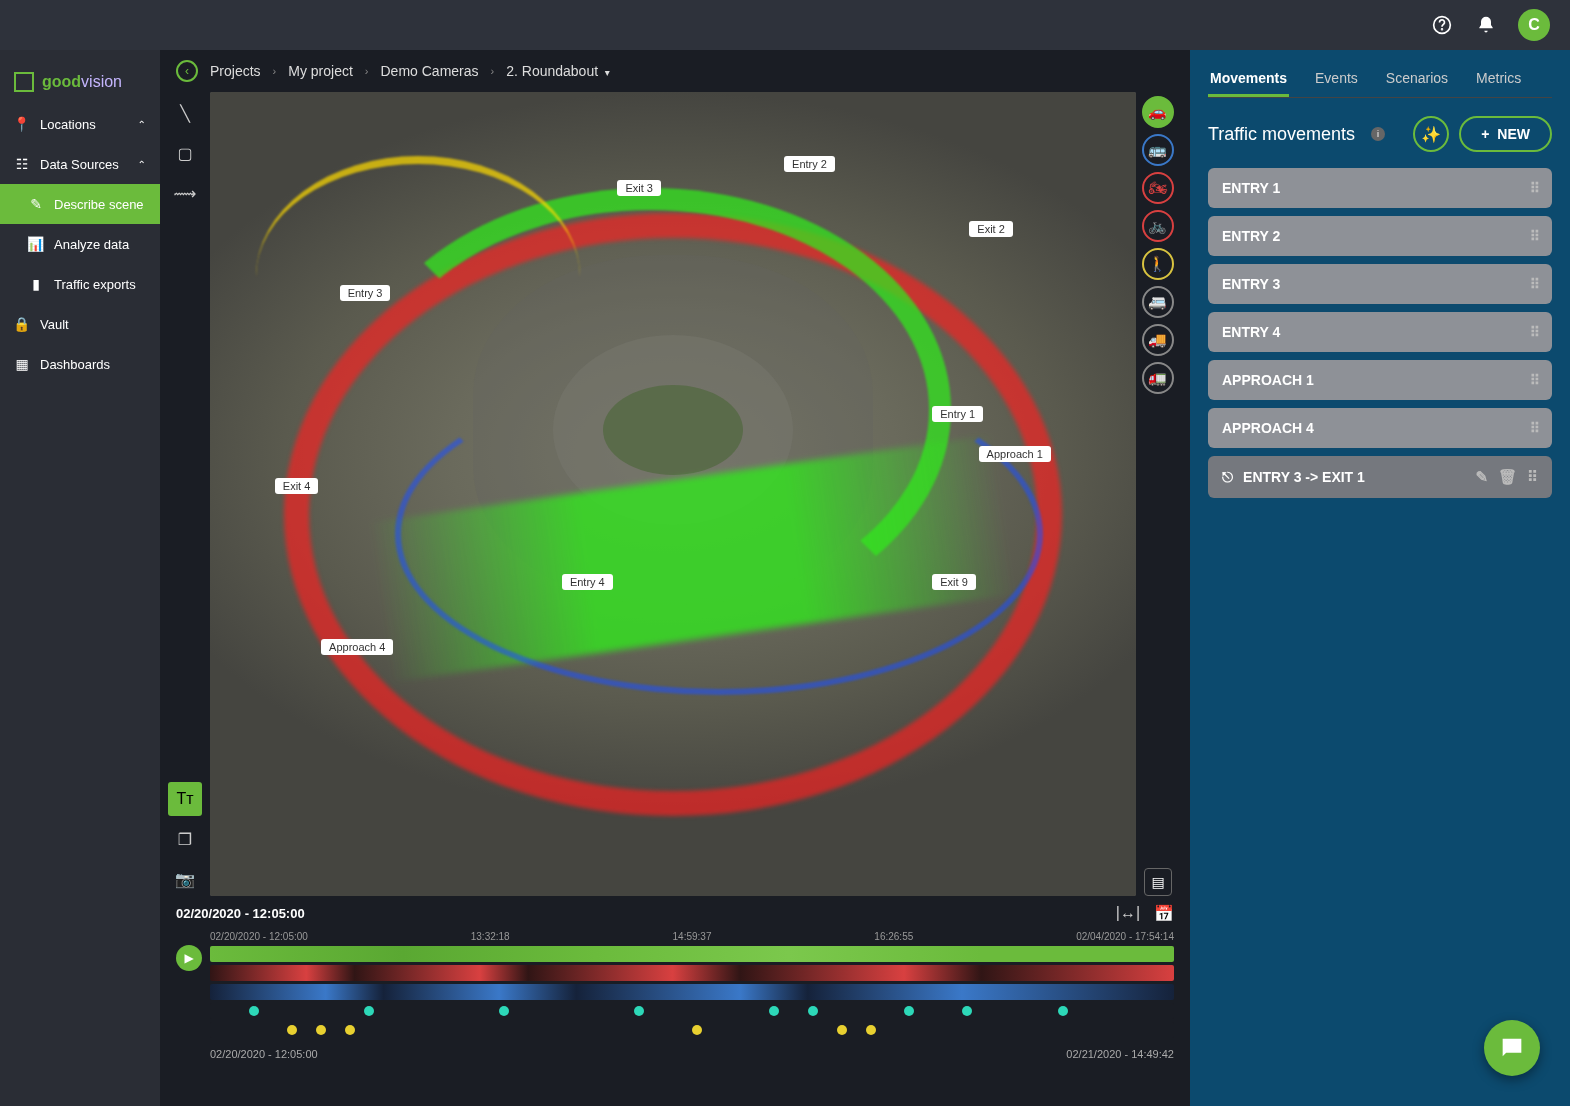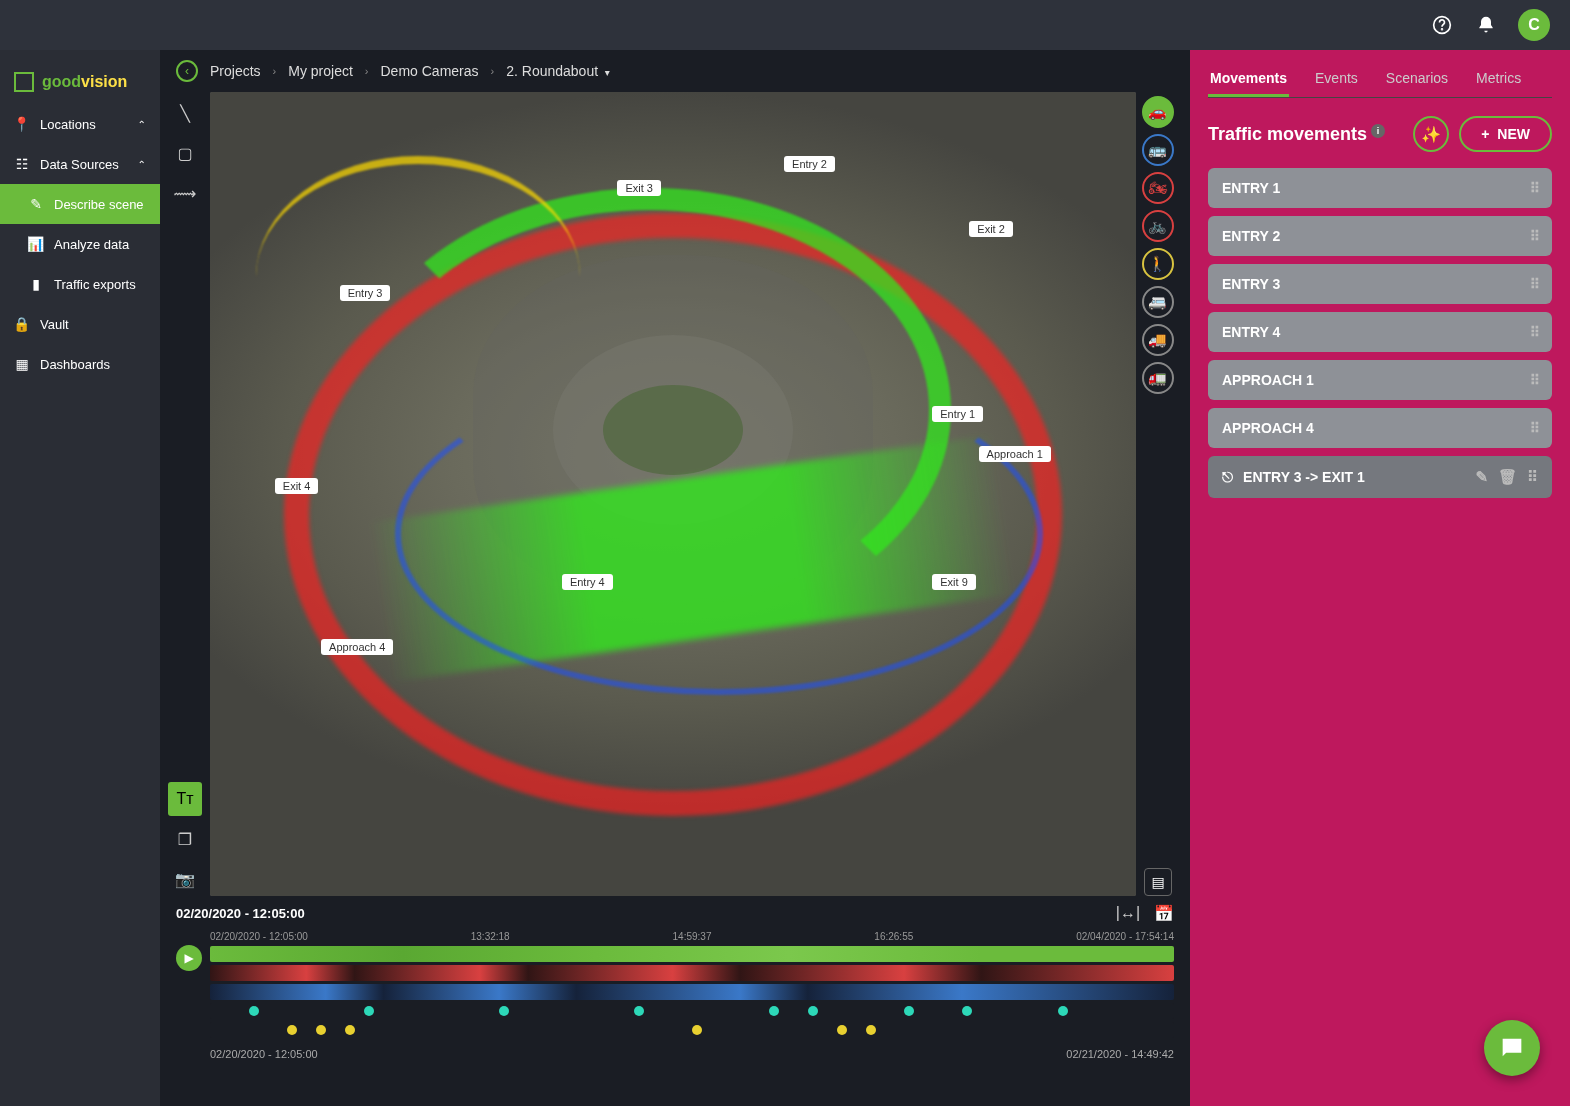--- a/index.html
+++ b/index.html
@@ -5,21 +5,21 @@
 *{margin:0;padding:0;box-sizing:border-box;font-family:Arial,Helvetica,sans-serif}
 body{background:#1a1d24;color:#fff;width:1570px;height:1106px;overflow:hidden;position:relative}
 .topbar{height:50px;background:#2e323b;display:flex;align-items:center;justify-content:flex-end;padding:0 20px;gap:20px}
 .topbar-icon{width:24px;height:24px;display:flex;align-items:center;justify-content:center;cursor:pointer;color:#fff;font-size:20px}
 .avatar{width:32px;height:32px;border-radius:50%;background:#6bbb3c;display:flex;align-items:center;justify-content:center;font-weight:bold;cursor:pointer}
 .main{display:flex;height:calc(100% - 50px)}
 .sidebar{width:160px;background:#2a2d35;display:flex;flex-direction:column;padding-top:10px}
 .logo{display:flex;align-items:center;padding:12px 14px;font-size:16px}
 .logo-icon{width:20px;height:20px;border:2px solid #6bbb3c;margin-right:8px;position:relative}
 .logo-good{color:#6bbb3c;font-weight:bold}
-.logo-vision{color:#fde047;font-weight:700}
+.logo-vision{color:#c4b5fd;font-weight:400}
 .nav-item{display:flex;align-items:center;padding:12px 14px;font-size:13px;cursor:pointer;gap:10px;position:relative}
 .nav-item.active{background:#6bbb3c}
 .nav-item.sub{padding-left:28px}
 .nav-icon{width:16px;height:16px;display:flex;align-items:center;justify-content:center;font-size:14px}
 .chev{margin-left:auto;font-size:10px}
 .content{flex:1;display:flex;min-width:0}
 .center{flex:1;display:flex;flex-direction:column;min-width:0}
 .breadcrumb{display:flex;align-items:center;padding:10px 16px;gap:12px;font-size:14px;color:#ddd}
 .bc-back{width:22px;height:22px;border-radius:50%;border:2px solid #6bbb3c;display:flex;align-items:center;justify-content:center;color:#6bbb3c;font-size:12px;cursor:pointer}
 .bc-sep{color:#888;font-size:11px}
@@ -58,26 +58,26 @@
 .play-btn{width:26px;height:26px;border-radius:50%;background:#6bbb3c;display:flex;align-items:center;justify-content:center;cursor:pointer;font-size:12px;margin-top:14px}
 .tl-tracks{flex:1}
 .tl-ticks{display:flex;justify-content:space-between;font-size:10px;color:#999;margin-bottom:4px}
 .track{height:16px;margin-bottom:3px;border-radius:2px;position:relative}
 .track-green{background:linear-gradient(90deg,#6bbb3c,#5aa832,#6bbb3c,#7bc84c,#6bbb3c,#6bbb3c)}
 .track-red{background:linear-gradient(90deg,#301515,#d84040 10%,#301515 15%,#d84040 28%,#301515 33%,#d84040 48%,#301515 55%,#d84040 72%,#301515 80%,#d84040)}
 .track-blue{background:linear-gradient(90deg,#15223a,#3a78c8 12%,#15223a 18%,#3a78c8 30%,#15223a 38%,#3a78c8 55%,#15223a 62%,#3a78c8 78%,#15223a)}
 .track-dots{background:#1a1d24}
 .dot{position:absolute;top:3px;width:10px;height:10px;border-radius:50%}
 .tl-foot{display:flex;justify-content:space-between;font-size:11px;color:#aaa;margin-top:10px}
-.right-panel{width:380px;background:#be185d;padding:12px 18px;display:flex;flex-direction:column}
+.right-panel{width:380px;background:#0c4a6e;padding:12px 18px;display:flex;flex-direction:column}
 .tabs{display:flex;gap:24px;border-bottom:1px solid #444;margin-bottom:18px}
 .tab{padding:8px 2px;font-size:14px;cursor:pointer;color:#ccc}
 .tab.active{color:#fff;border-bottom:3px solid #6bbb3c;font-weight:bold}
 .panel-header{display:flex;align-items:center;justify-content:space-between;margin-bottom:16px}
-.panel-title{font-size:18px;font-weight:bold;display:flex;gap:4px}
+.panel-title{font-size:18px;font-weight:normal;display:flex;align-items:center;gap:16px}
 .info-dot{width:14px;height:14px;border-radius:50%;background:#666;font-size:9px;display:flex;align-items:center;justify-content:center}
 .panel-actions{display:flex;gap:10px}
 .wand-btn{width:36px;height:36px;border-radius:50%;border:2px solid #6bbb3c;display:flex;align-items:center;justify-content:center;cursor:pointer;font-size:16px}
 .new-btn{height:36px;padding:0 20px;border-radius:18px;border:2px solid #6bbb3c;display:flex;align-items:center;gap:8px;cursor:pointer;font-size:14px;font-weight:bold}
 .mv-list{display:flex;flex-direction:column;gap:8px}
 .mv-item{background:#8e9197;border-radius:6px;padding:12px 14px;display:flex;align-items:center;justify-content:space-between;cursor:pointer;font-size:14px;font-weight:bold}
 .mv-grip{color:#bbb;font-size:14px;letter-spacing:-2px}
 .mv-item.selected{background:#75787e;flex-direction:column;align-items:stretch;padding:0}
 .mv-sel-head{display:flex;align-items:center;padding:12px 14px;gap:10px}
 .mv-sel-title{flex:1;font-weight:bold}

